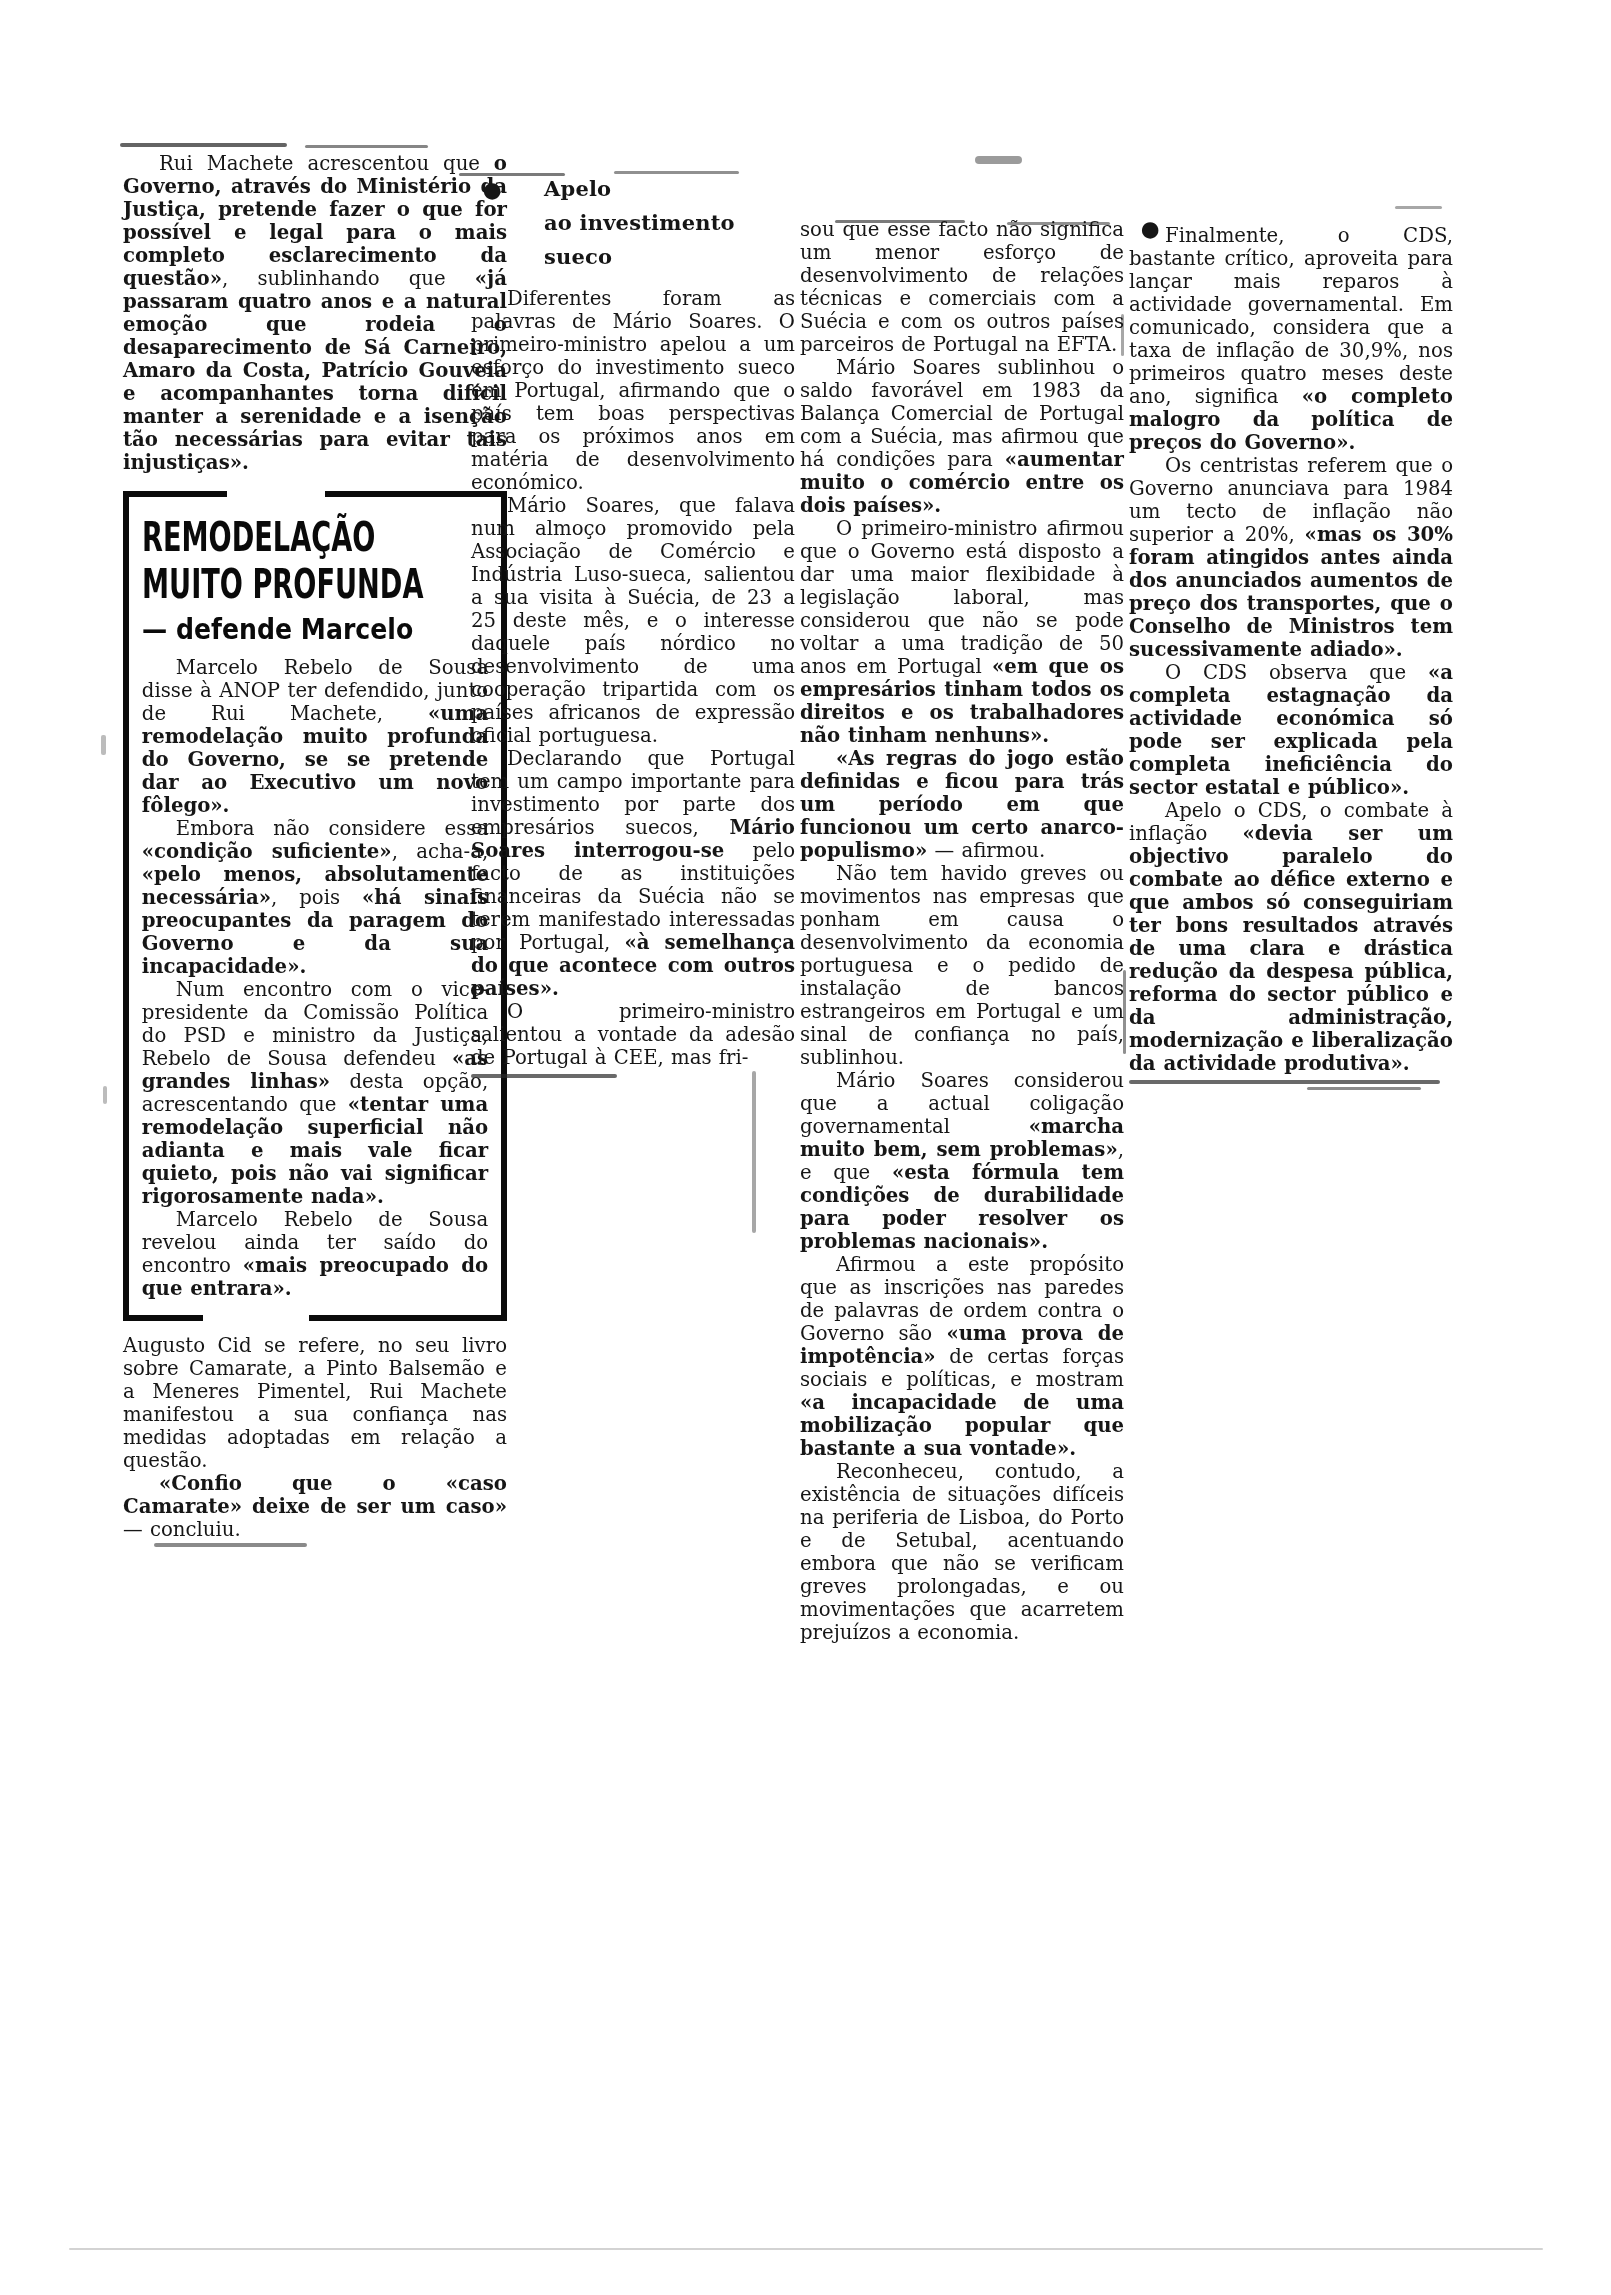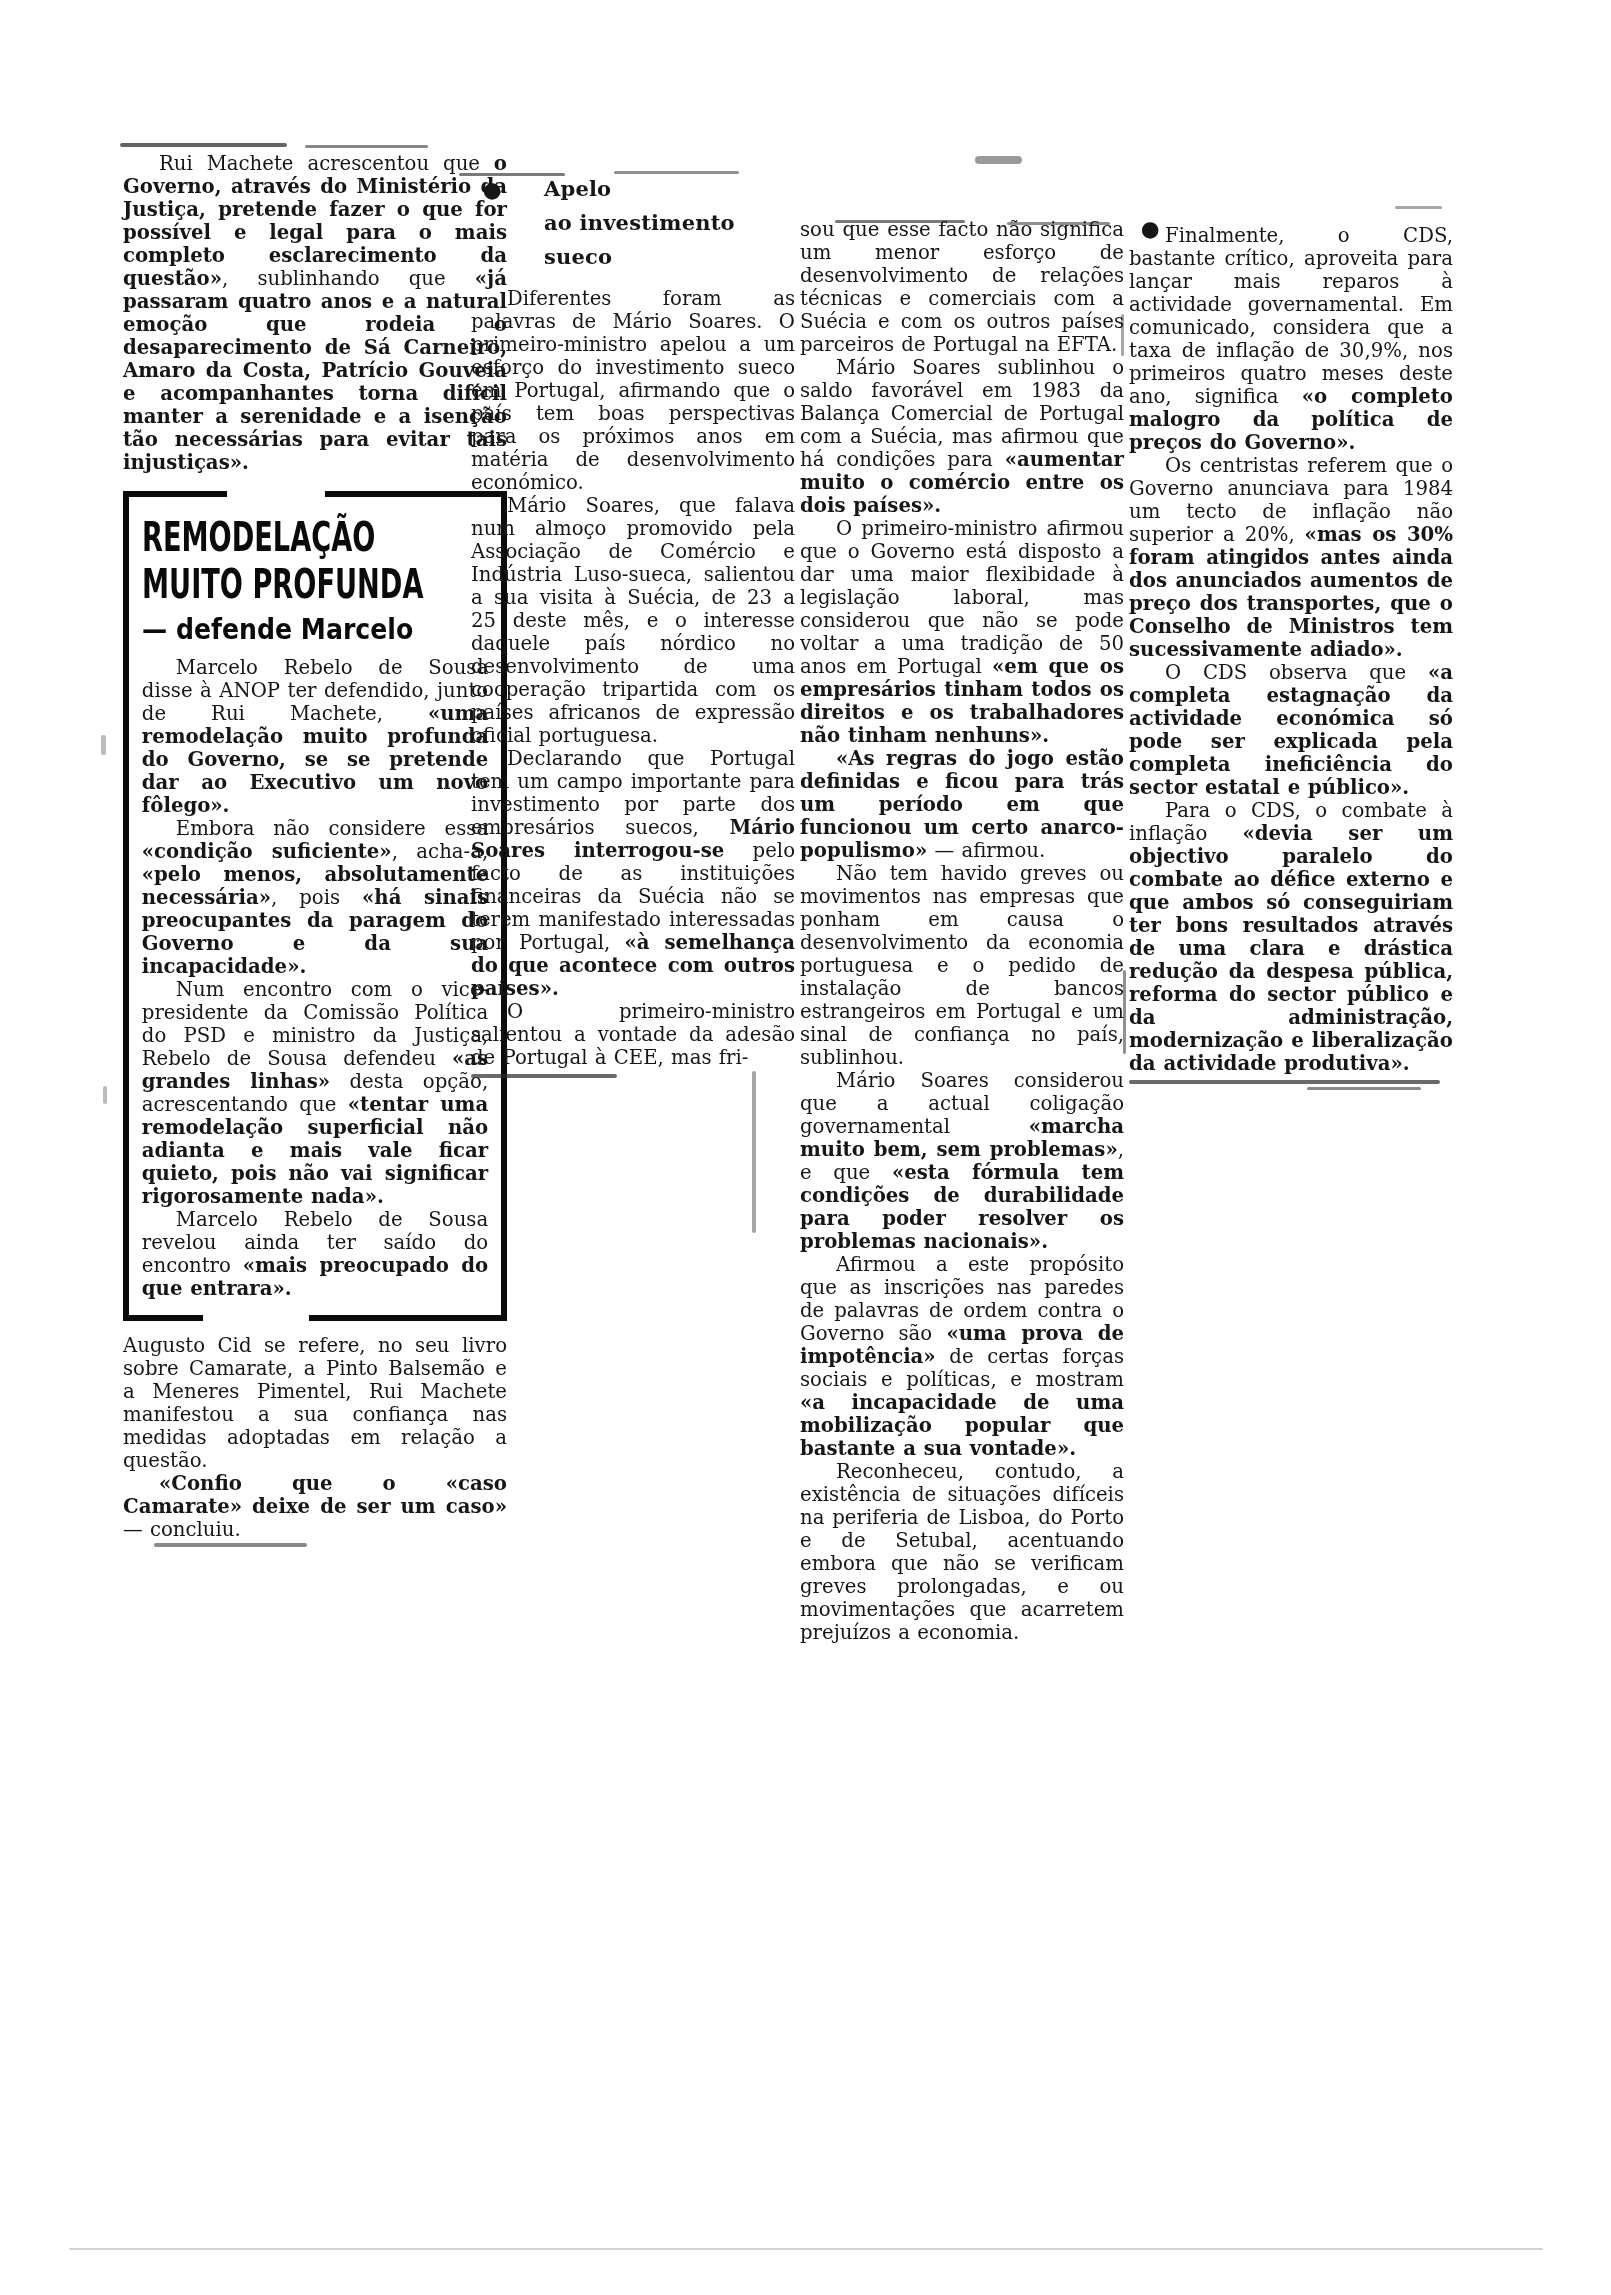--- a/index.html
+++ b/index.html
@@ -120,20 +120,20 @@
   </div>
 
   <div class="col" style="left:1129px;top:211px;width:324px;">
     <div class="art-head">
       <span class="bullet">●</span>
     </div>
     <div>
         <p><span>Finalmente, o CDS, bastante crítico, aproveita para lançar mais reparos à actividade governamental. Em comunicado, considera que a taxa de inflação de 30,9%, nos primeiros quatro meses deste ano, significa </span><span class="b">«o completo malogro da política de preços do Governo».</span></p>
         <p><span>Os centristas referem que o Governo anunciava para 1984 um tecto de inflação não superior a 20%, </span><span class="b">«mas os 30% foram atingidos antes ainda dos anunciados aumentos de preço dos transportes, que o Conselho de Ministros tem sucessivamente adiado».</span></p>
         <p><span>O CDS observa que </span><span class="b">«a completa estagnação da actividade económica só pode ser explicada pela completa ineficiência do sector estatal e público».</span></p>
-        <p><span>Para o CDS, o combate à inflação </span><span class="b">«devia ser um objectivo paralelo do combate ao défice externo e que ambos só conseguiriam ter bons resultados através de uma clara e drástica redução da despesa pública, reforma do sector público e da administração, modernização e liberalização da actividade produtiva».</span></p>
+        <p><span>Apelo o CDS, o combate à inflação </span><span class="b">«devia ser um objectivo paralelo do combate ao défice externo e que ambos só conseguiriam ter bons resultados através de uma clara e drástica redução da despesa pública, reforma do sector público e da administração, modernização e liberalização da actividade produtiva».</span></p>
       </div>
     <div class="art-inline" style="width:96%;"></div>
     <div class="art-inline short" style="margin-left:55%;width:35%;"></div>
   </div>
 
 </div>
 
 
 </body></html>

